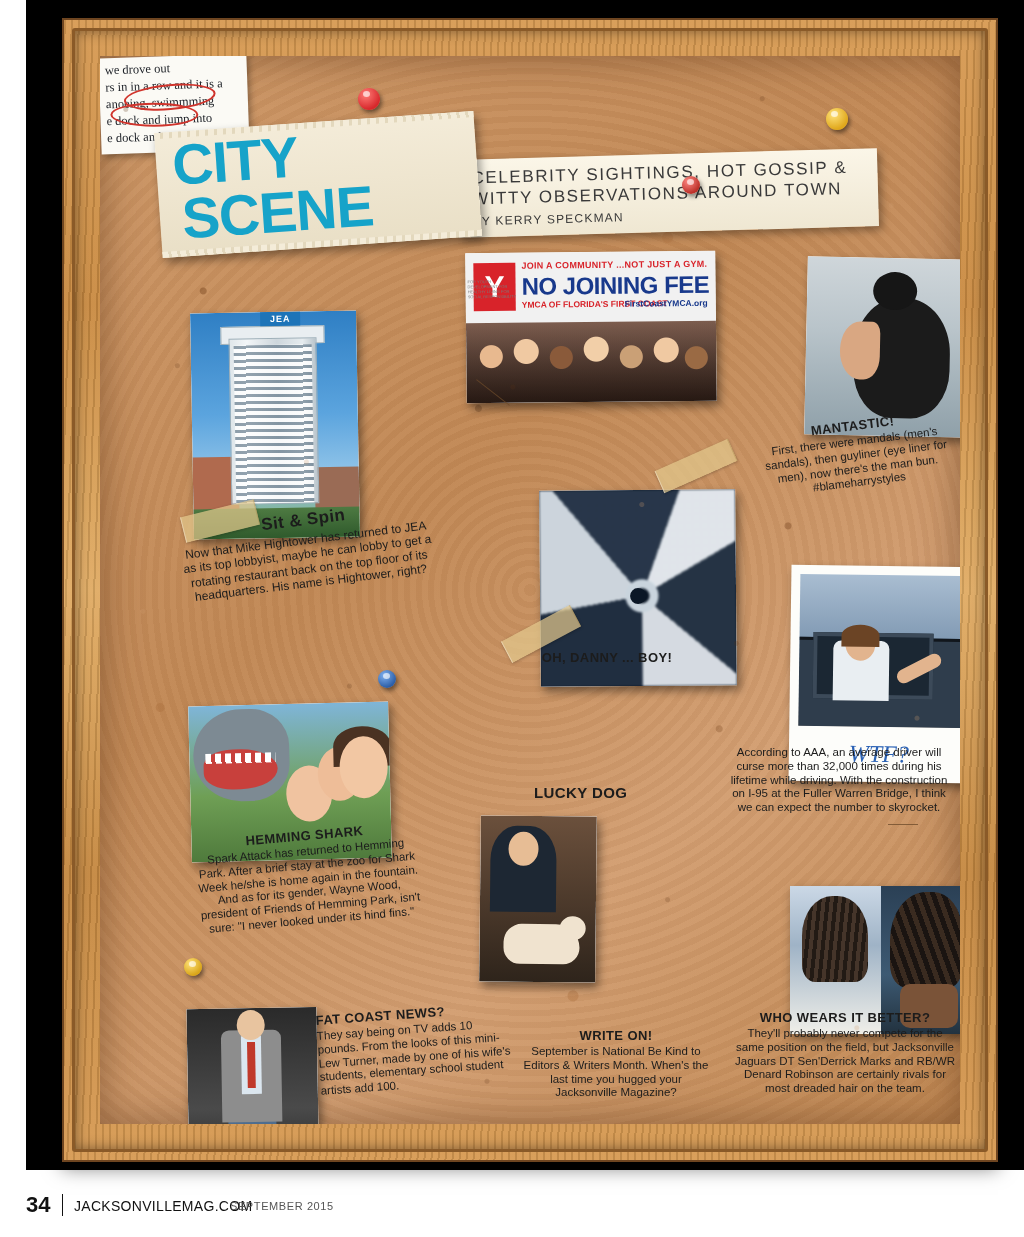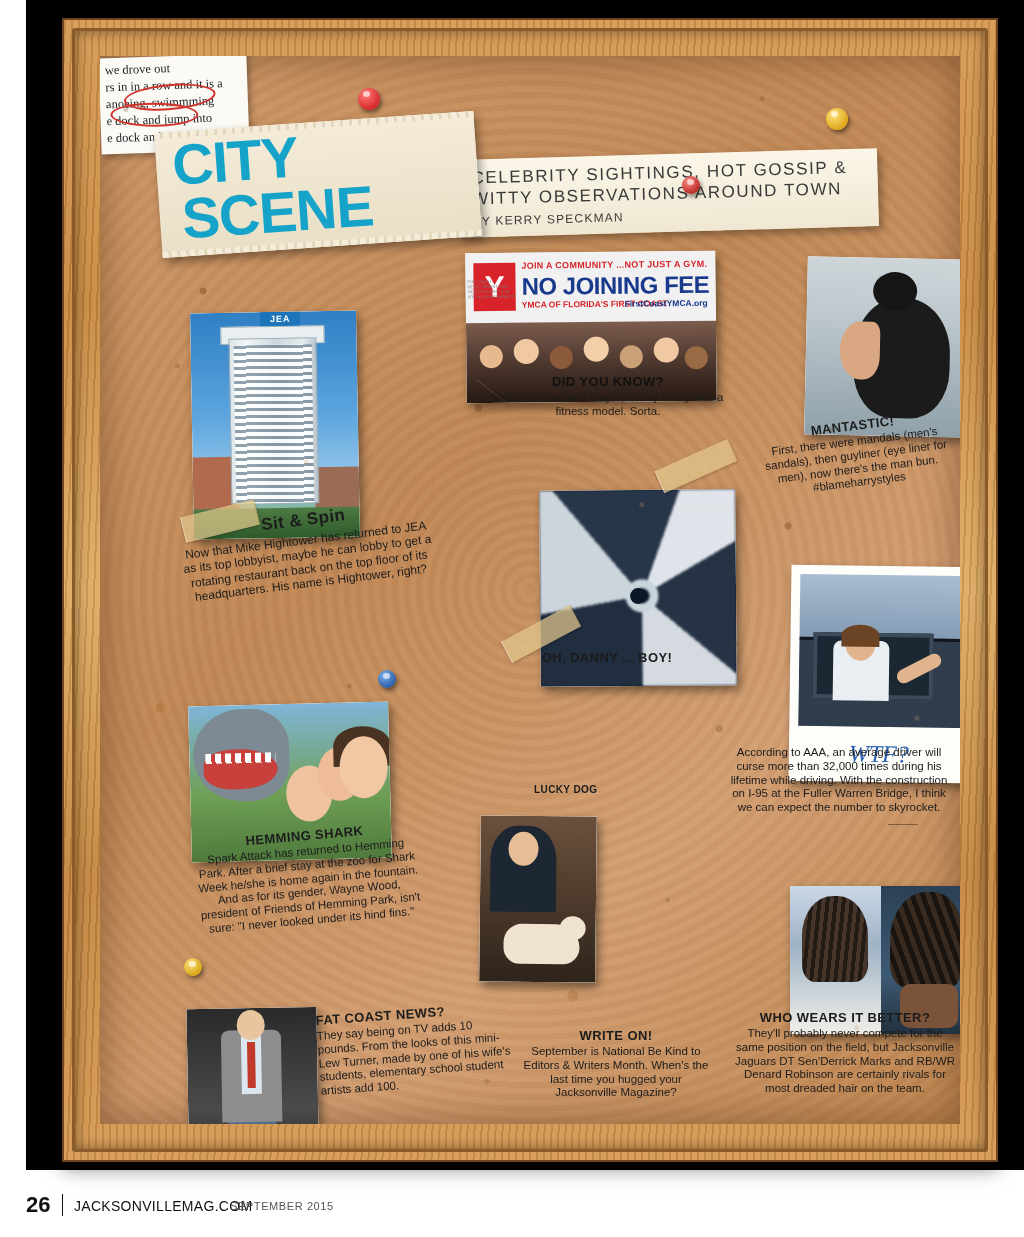--- a/index.html
+++ b/index.html
@@ -359,24 +359,20 @@
         <div class="txt" style="top:38px">anoeing, swimmming</div>
         <div class="txt" style="top:55px">e dock and jump into</div>
         <div class="txt" style="top:72px">e dock and r</div>
         <div class="circle1"></div>
         <div class="circle2"></div>
       </div>
 
       <div class="leader" style="left:372px;top:336px;width:42px;transform:rotate(38deg);"></div>
       <div class="leader" style="left:788px;top:768px;width:30px;"></div>
 
-      <div class="note" id="note-did-you-know" style="left:390px;top:318px;width:236px;font-size:11.5px;">
-        <div class="ttl" style="font-size:13px;color:#111;margin-bottom:2px;">DID YOU KNOW?</div>
-        <div class="bdy">Before he became mayor, Lenny Curry was a fitness model. Sorta.</div>
-      </div>
 
       <div class="note" id="note-mantastic" style="left:650px;top:362px;width:212px;font-size:11.5px;transform:rotate(-7deg);">
         <div class="ttl" style="font-size:13px;margin-bottom:2px;">MANTASTIC!</div>
         <div class="bdy">First, there were mandals (men's sandals), then guyliner (eye liner for men), now there's the man bun. #blameharrystyles</div>
       </div>
 
       <div class="note" id="note-sit-spin" style="left:82px;top:454px;width:250px;font-size:12px;transform:rotate(-7deg);">
         <div class="ttl" style="font-size:17px;margin-bottom:3px;">Sit &amp; Spin</div>
         <div class="bdy">Now that Mike Hightower has returned to JEA as its top lobbyist, maybe he can lobby to get a rotating restaurant back on the top floor of its headquarters. His name is Hightower, right?</div>
       </div>
@@ -388,21 +384,21 @@
       <div class="note" id="note-aaa" style="left:630px;top:690px;width:218px;font-size:11.5px;">
         <div class="bdy">According to AAA, an average driver will curse more than 32,000 times during his lifetime while driving. With the construction on I-95 at the Fuller Warren Bridge, I think we can expect the number to skyrocket.</div>
       </div>
 
       <div class="note" id="note-shark" style="left:96px;top:772px;width:224px;font-size:11.5px;transform:rotate(-5deg);">
         <div class="ttl" style="font-size:13px;margin-bottom:2px;">HEMMING SHARK</div>
         <div class="bdy">Spark Attack has returned to Hemming Park. After a brief stay at the zoo for Shark Week he/she is home again in the fountain. And as for its gender, Wayne Wood, president of Friends of Hemming Park, isn't sure: "I never looked under its hind fins."</div>
       </div>
 
       <div class="note" id="note-dog" style="left:434px;top:728px;width:168px;font-size:11.5px;text-align:left;">
-        <div class="ttl" style="font-size:10px;margin-bottom:2px;">LUCKY DOG</div>
+        <div class="ttl" style="font-size:15px;margin-bottom:2px;">LUCKY DOG</div>
       </div>
 
       <div class="note" id="note-lew" style="left:218px;top:950px;width:196px;font-size:11.5px;transform:rotate(-4deg);text-align:left;">
         <div class="ttl" style="font-size:13px;margin-bottom:2px;">FAT COAST NEWS?</div>
         <div class="bdy">They say being on TV adds 10 pounds. From the looks of this mini-Lew Turner, made by one of his wife's students, elementary school student artists add 100.</div>
       </div>
 
       <div class="note" id="note-write-on" style="left:420px;top:972px;width:192px;font-size:11.5px;">
         <div class="ttl" style="font-size:13px;margin-bottom:2px;">WRITE ON!</div>
         <div class="bdy">September is National Be Kind to Editors &amp; Writers Month. When's the last time you hugged your Jacksonville Magazine?</div>
@@ -410,19 +406,19 @@
 
       <div class="note" id="note-hair" style="left:632px;top:954px;width:226px;font-size:11.5px;">
         <div class="ttl" style="font-size:13px;margin-bottom:2px;">WHO WEARS IT BETTER?</div>
         <div class="bdy">They'll probably never compete for the same position on the field, but Jacksonville Jaguars DT Sen'Derrick Marks and RB/WR Denard Robinson are certainly rivals for most dreaded hair on the team.</div>
       </div>
 
     </div>
   </div>
 
   <div id="footer">
-    <div id="folio">26</div>
+    <div id="folio">34</div>
     <div id="folio-rule"></div>
     <div id="footer-mag">JACKSONVILLEMAG.COM</div>
     <div id="footer-date">SEPTEMBER 2015</div>
   </div>
 
 </div>
 
 </body></html>

